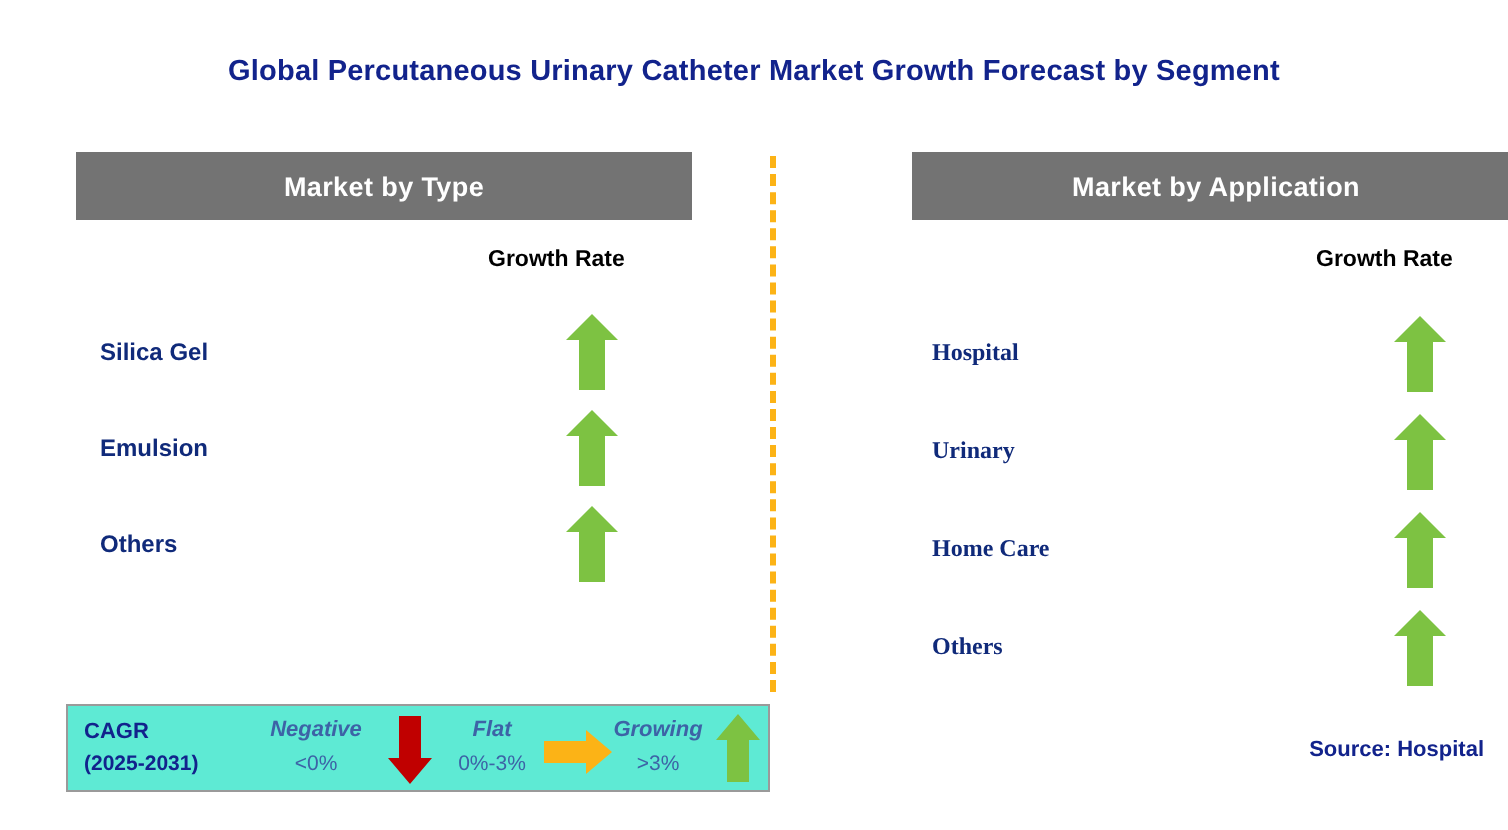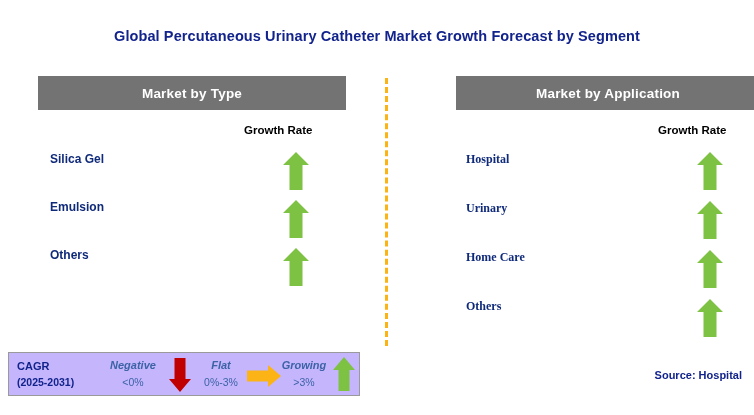--- a/index.html
+++ b/index.html
@@ -70,20 +70,21 @@
 
   .rows {
     position: absolute;
     top: 76px;
     left: 0;
     width: 100%;
   }
   .row {
     position: relative;
     display: flex;
+    align-items: center;
   }
   .panel.left  .row { height: 48px; }
   .panel.right .row { height: 49px; font-family: Liberation Serif, serif; }
 
   .row-label {
     font-size: 12px;
     font-weight: bold;
     color: #102a7a;
     white-space: nowrap;
   }
@@ -110,26 +111,26 @@
     left: 385px;
     top: 78px;
     width: 0;
     height: 268px;
     border-left: 3px dashed #fcb316;
   }
 
   
   .legend {
     position: absolute;
-    left: 8px;
+    left: 33px;
     top: 352px;
     width: 352px;
     height: 44px;
     border: 1.5px solid #9a9a9a;
-    background: #c4b5fd;
+    background: #5eead4;
     box-sizing: border-box;
   }
   .legend-inner {
     position: relative;
     width: 100%;
     height: 100%;
   }
 
   .lg-cagr {
     position: absolute;

